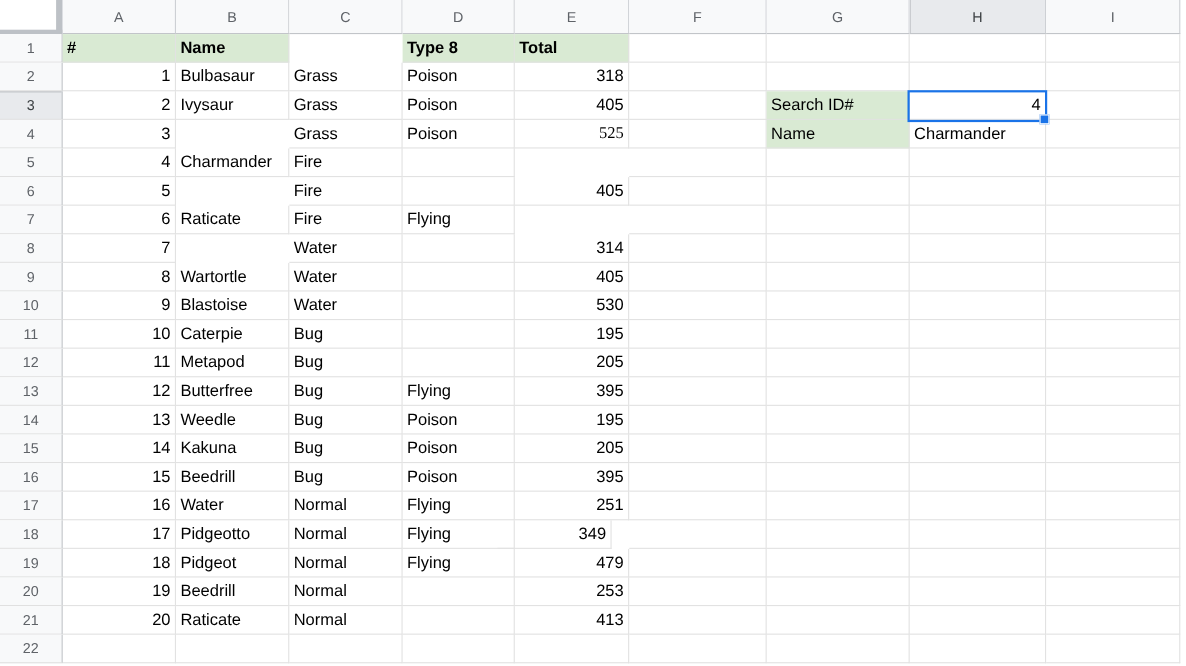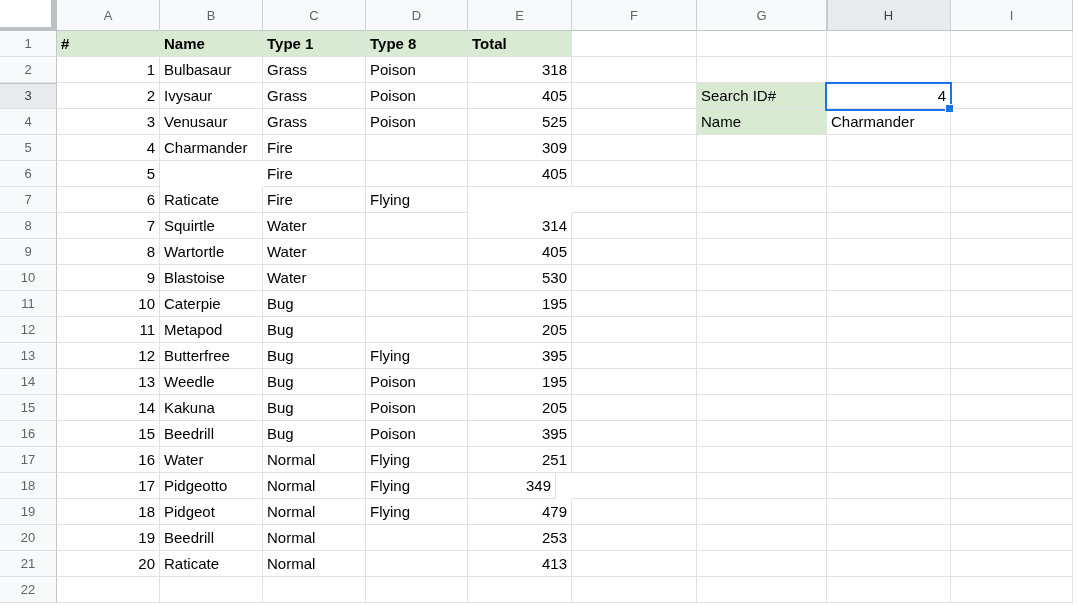--- a/index.html
+++ b/index.html
@@ -94,21 +94,20 @@
     <div class="rowhdr" style="top: 395px; height: 26px;">15</div>
     <div class="rowhdr" style="top: 421px; height: 26px;">16</div>
     <div class="rowhdr" style="top: 447px; height: 26px;">17</div>
     <div class="rowhdr" style="top: 473px; height: 26px;">18</div>
     <div class="rowhdr" style="top: 499px; height: 26px;">19</div>
     <div class="rowhdr" style="top: 525px; height: 26px;">20</div>
     <div class="rowhdr" style="top: 551px; height: 26px;">21</div>
     <div class="rowhdr" style="top: 577px; height: 26px;">22</div>
     <div class="cell bold" style="left: 57px; top: 31px; width: 103px; height: 26px; background: rgb(217, 234, 211);">#</div>
     <div class="cell bold" style="left: 160px; top: 31px; width: 103px; height: 26px; background: rgb(217, 234, 211);">Name</div>
-    <div class="cell bold" style="left: 263px; top: 31px; width: 103px; height: 26px; background: rgb(217, 234, 211);">Type 1</div>
     <div class="cell bold" style="left: 366px; top: 31px; width: 102px; height: 26px; background: rgb(217, 234, 211);">Type 8</div>
     <div class="cell bold" style="left: 468px; top: 31px; width: 104px; height: 26px; background: rgb(217, 234, 211);">Total</div>
     <div class="cell" style="left: 572px; top: 31px; width: 125px; height: 26px;"></div>
     <div class="cell" style="left: 697px; top: 31px; width: 130px; height: 26px;"></div>
     <div class="cell" style="left: 827px; top: 31px; width: 124px; height: 26px;"></div>
     <div class="cell" style="left: 951px; top: 31px; width: 122px; height: 26px;"></div>
     <div class="cell right" style="left: 57px; top: 57px; width: 103px; height: 26px;">1</div>
     <div class="cell" style="left: 160px; top: 57px; width: 103px; height: 26px;">Bulbasaur</div>
     <div class="cell" style="left: 263px; top: 57px; width: 103px; height: 26px;">Grass</div>
     <div class="cell" style="left: 366px; top: 57px; width: 102px; height: 26px;">Poison</div>
@@ -120,33 +119,31 @@
     <div class="cell right" style="left: 57px; top: 83px; width: 103px; height: 26px;">2</div>
     <div class="cell" style="left: 160px; top: 83px; width: 103px; height: 26px;">Ivysaur</div>
     <div class="cell" style="left: 263px; top: 83px; width: 103px; height: 26px;">Grass</div>
     <div class="cell" style="left: 366px; top: 83px; width: 102px; height: 26px;">Poison</div>
     <div class="cell right" style="left: 468px; top: 83px; width: 104px; height: 26px;">405</div>
     <div class="cell" style="left: 572px; top: 83px; width: 125px; height: 26px;"></div>
     <div class="cell" style="left: 697px; top: 83px; width: 130px; height: 26px; background: rgb(217, 234, 211);">Search ID#</div>
     <div class="cell right" style="left: 827px; top: 83px; width: 124px; height: 26px;">4</div>
     <div class="cell" style="left: 951px; top: 83px; width: 122px; height: 26px;"></div>
     <div class="cell right" style="left: 57px; top: 109px; width: 103px; height: 26px;">3</div>
-    <div class="cell" style="left: 160px; top: 109px; width: 103px; height: 26px;">Venusaur</div>
     <div class="cell" style="left: 263px; top: 109px; width: 103px; height: 26px;">Grass</div>
     <div class="cell" style="left: 366px; top: 109px; width: 102px; height: 26px;">Poison</div>
-    <div class="cell right" style="left: 468px; top: 109px; width: 104px; height: 26px;">525</div>
+    <div class="cell right" style="left: 468px; top: 109px; width: 104px; height: 26px; font-family: Liberation Serif, serif;">525</div>
     <div class="cell" style="left: 572px; top: 109px; width: 125px; height: 26px;"></div>
     <div class="cell" style="left: 697px; top: 109px; width: 130px; height: 26px; background: rgb(217, 234, 211);">Name</div>
     <div class="cell" style="left: 827px; top: 109px; width: 124px; height: 26px;">Charmander</div>
     <div class="cell" style="left: 951px; top: 109px; width: 122px; height: 26px;"></div>
     <div class="cell right" style="left: 57px; top: 135px; width: 103px; height: 26px;">4</div>
     <div class="cell" style="left: 160px; top: 135px; width: 103px; height: 26px;">Charmander</div>
     <div class="cell" style="left: 263px; top: 135px; width: 103px; height: 26px;">Fire</div>
     <div class="cell" style="left: 366px; top: 135px; width: 102px; height: 26px;"></div>
-    <div class="cell right" style="left: 468px; top: 135px; width: 104px; height: 26px;">309</div>
     <div class="cell" style="left: 572px; top: 135px; width: 125px; height: 26px;"></div>
     <div class="cell" style="left: 697px; top: 135px; width: 130px; height: 26px;"></div>
     <div class="cell" style="left: 827px; top: 135px; width: 124px; height: 26px;"></div>
     <div class="cell" style="left: 951px; top: 135px; width: 122px; height: 26px;"></div>
     <div class="cell right" style="left: 57px; top: 161px; width: 103px; height: 26px;">5</div>
     <div class="cell" style="left: 263px; top: 161px; width: 103px; height: 26px;">Fire</div>
     <div class="cell" style="left: 366px; top: 161px; width: 102px; height: 26px;"></div>
     <div class="cell right" style="left: 468px; top: 161px; width: 104px; height: 26px;">405</div>
     <div class="cell" style="left: 572px; top: 161px; width: 125px; height: 26px;"></div>
     <div class="cell" style="left: 697px; top: 161px; width: 130px; height: 26px;"></div>
@@ -154,21 +151,20 @@
     <div class="cell" style="left: 951px; top: 161px; width: 122px; height: 26px;"></div>
     <div class="cell right" style="left: 57px; top: 187px; width: 103px; height: 26px;">6</div>
     <div class="cell" style="left: 160px; top: 187px; width: 103px; height: 26px;">Raticate</div>
     <div class="cell" style="left: 263px; top: 187px; width: 103px; height: 26px;">Fire</div>
     <div class="cell" style="left: 366px; top: 187px; width: 102px; height: 26px;">Flying</div>
     <div class="cell" style="left: 572px; top: 187px; width: 125px; height: 26px;"></div>
     <div class="cell" style="left: 697px; top: 187px; width: 130px; height: 26px;"></div>
     <div class="cell" style="left: 827px; top: 187px; width: 124px; height: 26px;"></div>
     <div class="cell" style="left: 951px; top: 187px; width: 122px; height: 26px;"></div>
     <div class="cell right" style="left: 57px; top: 213px; width: 103px; height: 26px;">7</div>
-    <div class="cell" style="left: 160px; top: 213px; width: 103px; height: 26px;">Squirtle</div>
     <div class="cell" style="left: 263px; top: 213px; width: 103px; height: 26px;">Water</div>
     <div class="cell" style="left: 366px; top: 213px; width: 102px; height: 26px;"></div>
     <div class="cell right" style="left: 468px; top: 213px; width: 104px; height: 26px;">314</div>
     <div class="cell" style="left: 572px; top: 213px; width: 125px; height: 26px;"></div>
     <div class="cell" style="left: 697px; top: 213px; width: 130px; height: 26px;"></div>
     <div class="cell" style="left: 827px; top: 213px; width: 124px; height: 26px;"></div>
     <div class="cell" style="left: 951px; top: 213px; width: 122px; height: 26px;"></div>
     <div class="cell right" style="left: 57px; top: 239px; width: 103px; height: 26px;">8</div>
     <div class="cell" style="left: 160px; top: 239px; width: 103px; height: 26px;">Wartortle</div>
     <div class="cell" style="left: 263px; top: 239px; width: 103px; height: 26px;">Water</div>

